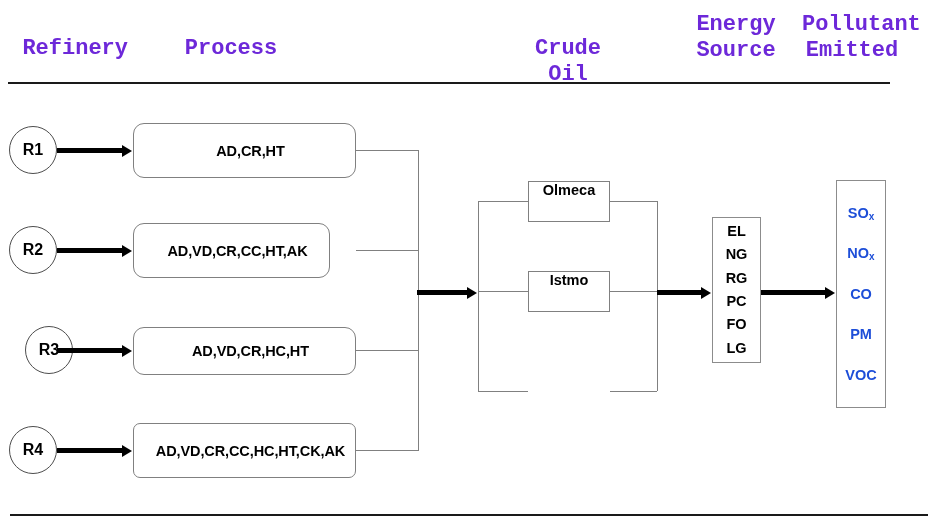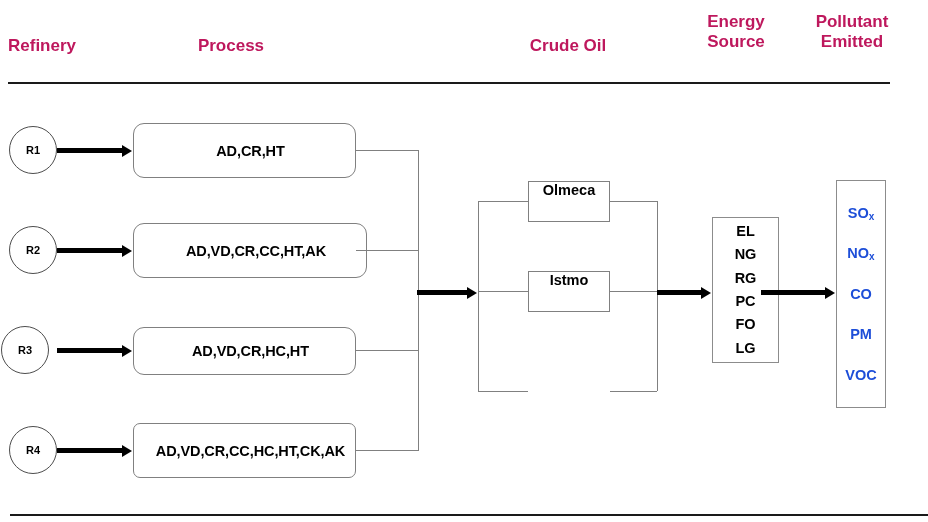--- a/index.html
+++ b/index.html
@@ -16,27 +16,28 @@
     width: 928px;
     height: 522px;
     background: #ffffff;
     overflow: hidden;
   }
 
   
   .col-header {
     position: absolute;
     font-weight: bold;
-    font-size: 17px;
-    color: #be185d;
+    font-size: 22px;
+    color: #6d28d9;
     line-height: 1.18;
     text-align: center;
     white-space: pre-line;
-  }
-  .col-header.left-align { text-align: left; }
+    font-family: Liberation Mono, monospace;
+  }
+  .col-header.left-align { text-align: right; }
 
   
   .rule {
     position: absolute;
     background: #1a1a1a;
   }
 
   
   .refinery-node {
     position: absolute;
@@ -44,21 +45,21 @@
     height: 48px;
     border: 1.4px solid #4d4d4d;
     border-radius: 50%;
     box-sizing: border-box;
     background: #ffffff;
     display: flex;
     align-items: center;
     justify-content: center;
   }
   .refinery-node span {
-    font-size: 11px;
+    font-size: 16px;
     font-weight: bold;
     color: #000;
     line-height: 1;
   }
 
   
   .process-box {
     position: absolute;
     border: 1.2px solid #808080;
     border-radius: 11px;
@@ -183,36 +184,36 @@
 
   <div class="rule" style="left:8px; top:82px; width:882px; height:2px;"></div>
   <div class="rule" style="left:10px; top:514px; width:918px; height:2px;"></div>
 
   <div class="refinery-node" style="left:9px; top:126px;">
     <span>R1</span>
   </div>
   <div class="refinery-node" style="left:9px; top:226px;">
     <span>R2</span>
   </div>
-  <div class="refinery-node" style="left:1px; top:326px;">
+  <div class="refinery-node" style="left:25px; top:326px;">
     <span>R3</span>
   </div>
   <div class="refinery-node" style="left:9px; top:426px;">
     <span>R4</span>
   </div>
 
   <div class="arrow-thick" style="left:57px; top:148px; width:66px;"></div>
   <div class="arrow-thick" style="left:57px; top:248px; width:66px;"></div>
   <div class="arrow-thick" style="left:57px; top:348px; width:66px;"></div>
   <div class="arrow-thick" style="left:57px; top:448px; width:66px;"></div>
 
   <div class="process-box" style="left:133px; top:123px; width:223px; height:55px;">
     <span>AD,CR,HT</span>
   </div>
-  <div class="process-box" style="left:133px; top:223px; width:234px; height:55px;">
+  <div class="process-box" style="left:133px; top:223px; width:197px; height:55px;">
     <span>AD,VD,CR,CC,HT,AK</span>
   </div>
   <div class="process-box" style="left:133px; top:327px; width:223px; height:48px;">
     <span>AD,VD,CR,HC,HT</span>
   </div>
   <div class="process-box" style="left:133px; top:423px; width:223px; height:55px;border-radius:7px;">
     <span>AD,VD,CR,CC,HC,HT,CK,AK</span>
   </div>
 
   <div class="hline-thin" style="left:356px; top:150px; width:63px;"></div>
@@ -237,21 +238,21 @@
 
   <div class="crude-box" style="left:528px; top:181px; width:82px; height:41px;">
     <span>Olmeca</span>
   </div>
   <div class="crude-box" style="left:528px; top:271px; width:82px; height:41px;">
     <span>Istmo</span>
   </div>
 
   <div class="arrow-thick" style="left:657px; top:290px; width:45px;"></div>
 
-  <div class="energy-box" style="left:712px; top:217px; width:67px; height:146px;">
+  <div class="energy-box" style="left:712px; top:217px; width:49px; height:146px;">
     <span class="item">EL</span>
     <span class="item">NG</span>
     <span class="item">RG</span>
     <span class="item">PC</span>
     <span class="item">FO</span>
     <span class="item">LG</span>
   </div>
 
   <div class="arrow-thick" style="left:761px; top:290px; width:65px;"></div>
 

